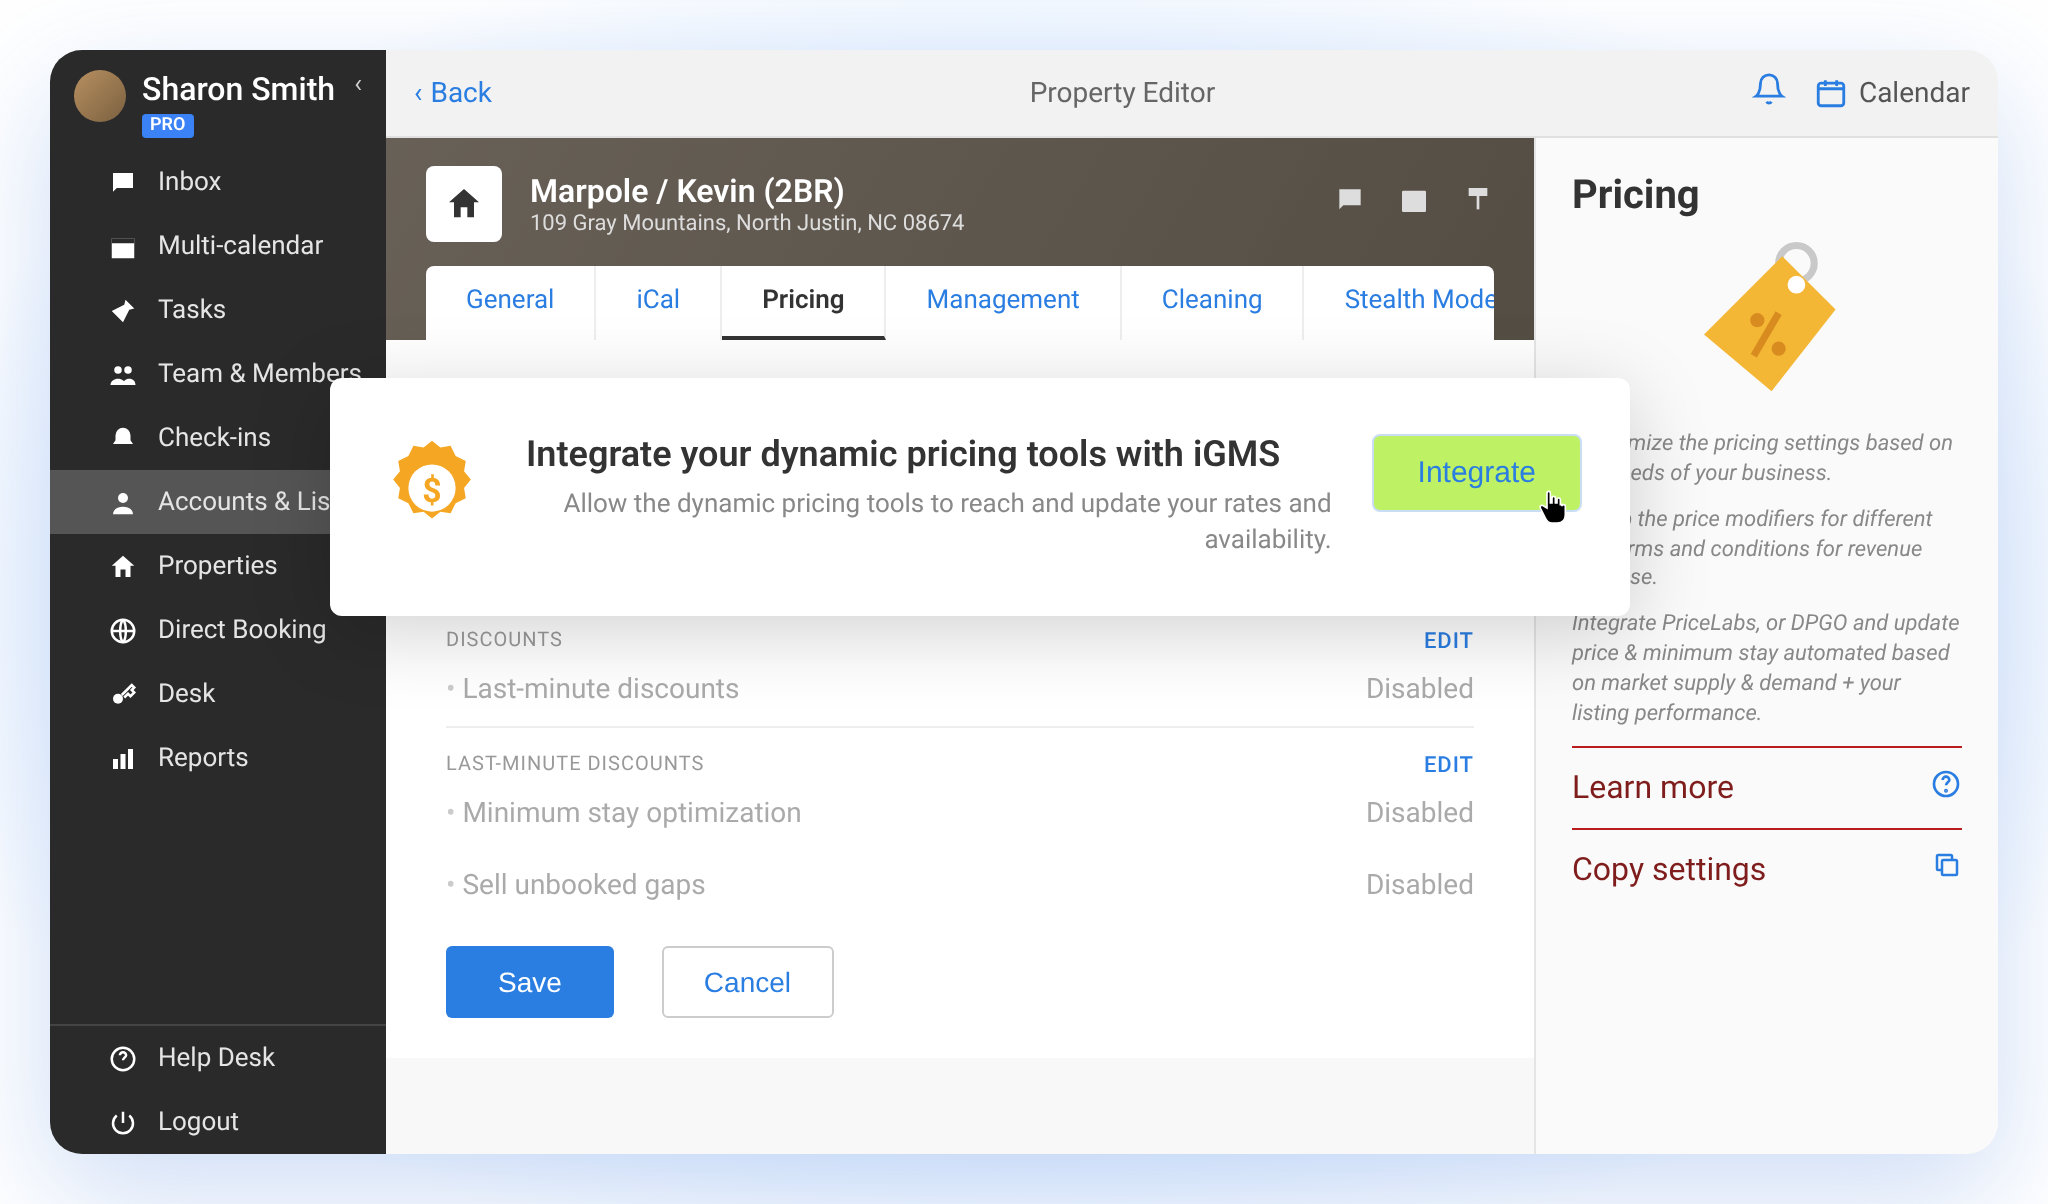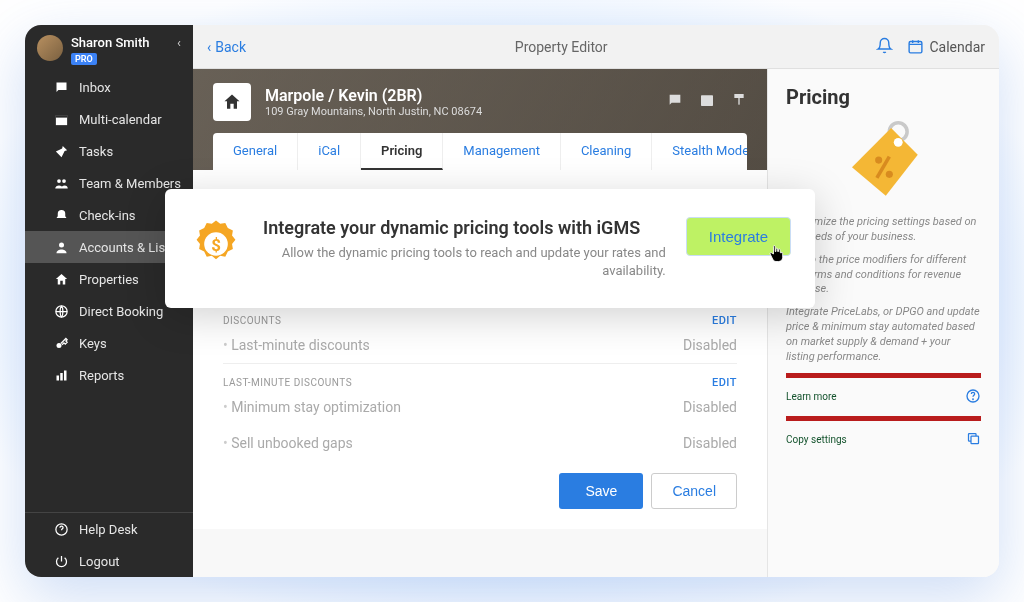--- a/index.html
+++ b/index.html
@@ -37,21 +37,21 @@
     align-items: flex-start;
     gap: 8px;
     position: relative;
   }
   .avatar {
     width: 26px; height: 26px;
     border-radius: 50%;
     background: linear-gradient(135deg,#b89060,#7a6040);
     flex-shrink: 0;
   }
-  .profile-name { font-size: 13px; font-weight: 500; }
+  .profile-name { font-size: 16px; font-weight: 500; }
   .badge {
     font-size: 9px;
     background: #3b82f6;
     padding: 1px 4px;
     border-radius: 2px;
     font-weight: 600;
     margin-top: 2px;
     display: inline-block;
   }
   .collapse {
@@ -263,23 +263,22 @@
     font-size: 14px;
     color: #aaa;
     padding: 10px 0;
   }
   .dot::before {
     content: "• ";
     color: #ccc;
   }
   .button-row {
     display: flex;
-    gap: 8px;
+    gap: 24px;
     margin-top: 12px;
-    justify-content: flex-end;
   }
   .btn-primary {
     background: #2a7de1;
     color: #fff;
     border: none;
     padding: 9px 26px;
     border-radius: 3px;
     font-size: 14px;
     cursor: pointer;
   }
@@ -314,24 +313,24 @@
   .right-p {
     font-style: italic;
     margin-bottom: 8px;
     line-height: 1.35;
     font-size: 11px;
   }
   .right-link {
     display: flex;
     justify-content: space-between;
     align-items: center;
-    color: #14532d;
-    font-size: 10px;
+    color: #7f1d1d;
+    font-size: 16px;
     padding: 10px 0;
-    border-top: 5px solid #b91c1c;
+    border-top: 1px solid #b91c1c;
     cursor: pointer;
     font-style: normal;
   }
 </style>
 </head>
 <body>
 
 <div class="window">
 
   <div class="sidebar">
@@ -413,21 +412,21 @@
           </span>
           <span>Direct Booking</span>
         </div>
         <div class="nav-item">
           <span class="nav-icon">
             <svg width="15" height="15" viewBox="0 0 24 24" fill="#fff">
               <circle cx="8" cy="15" r="4"></circle>
               <path d="M11 12l8-8 2 2-2 2 2 2-3 3-2-2-3 3" stroke="#fff" stroke-width="2" fill="none"></path>
             </svg>
           </span>
-          <span>Keys</span>
+          <span>Desk</span>
         </div>
         <div class="nav-item">
           <span class="nav-icon">
             <svg width="15" height="15" viewBox="0 0 24 24" fill="#fff">
               <rect x="4" y="12" width="4" height="8"></rect>
               <rect x="10" y="8" width="4" height="12"></rect>
               <rect x="16" y="4" width="4" height="16"></rect>
             </svg>
           </span>
           <span>Reports</span>

